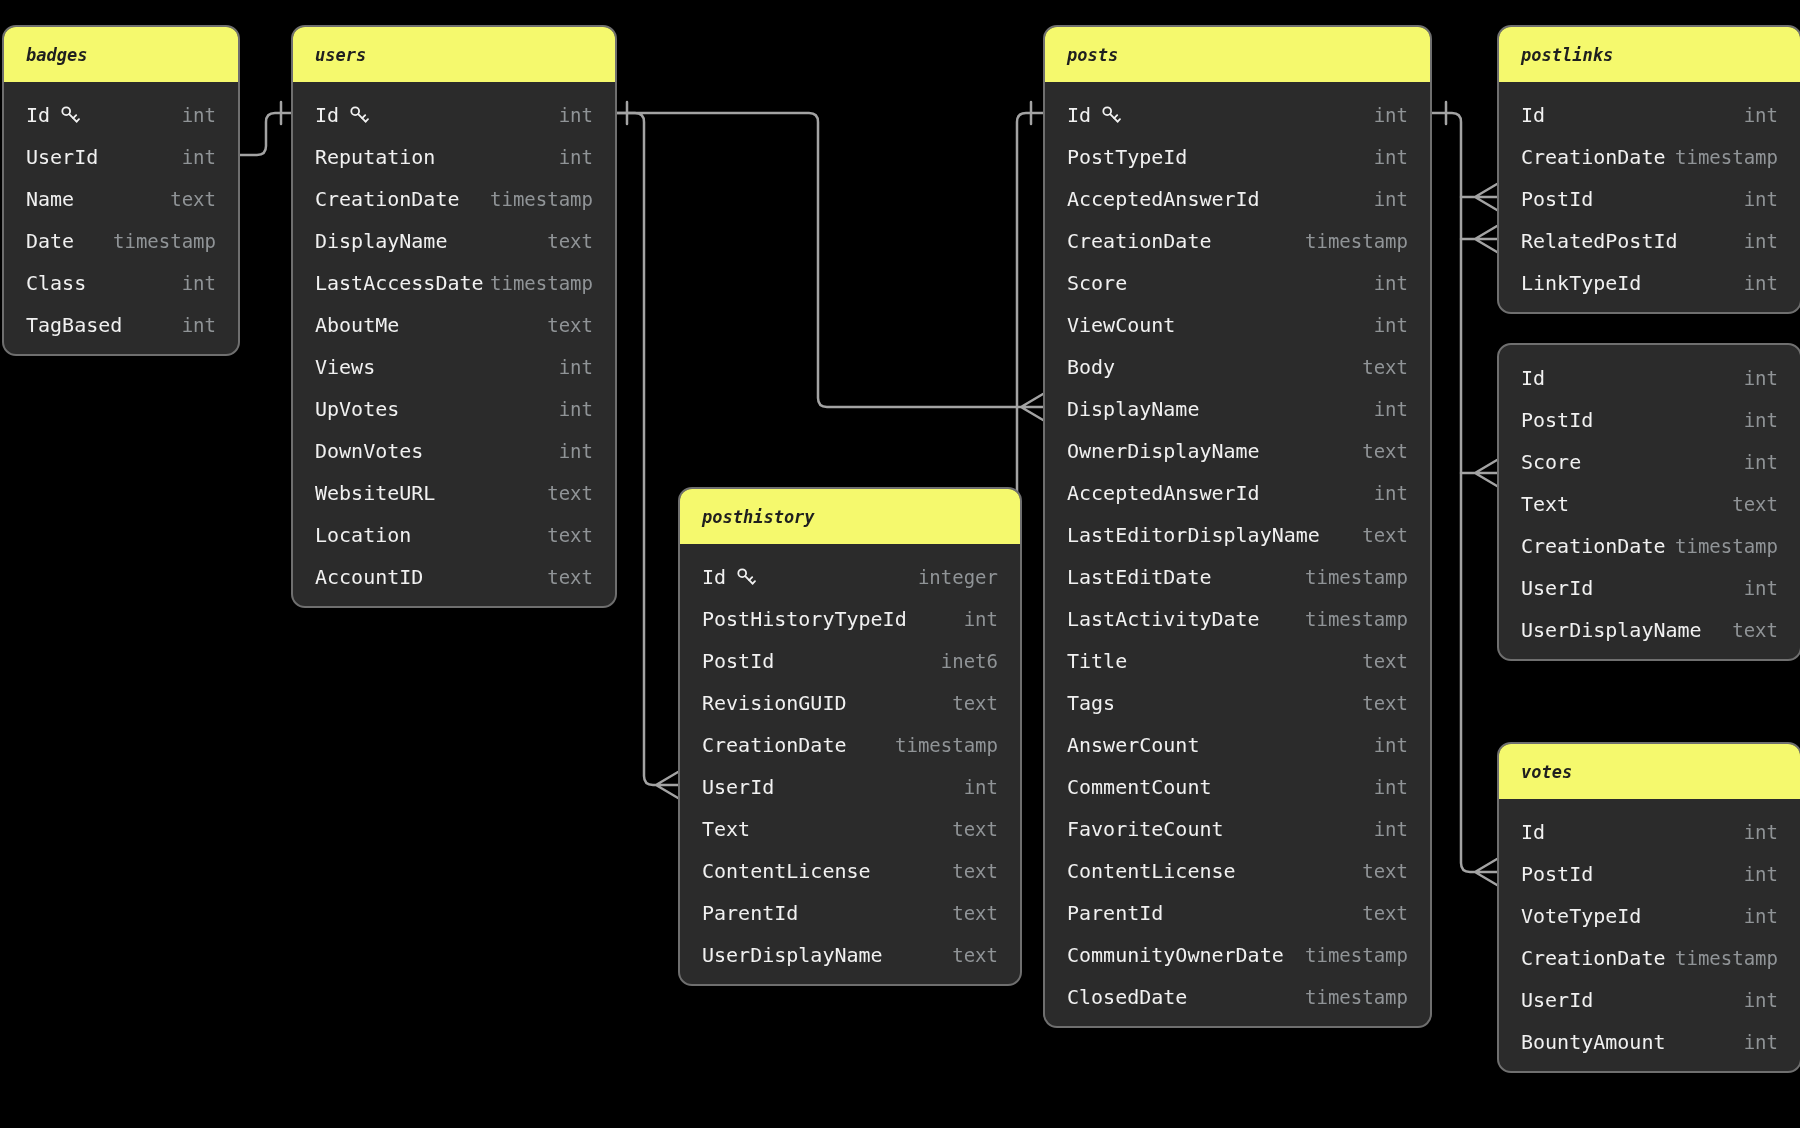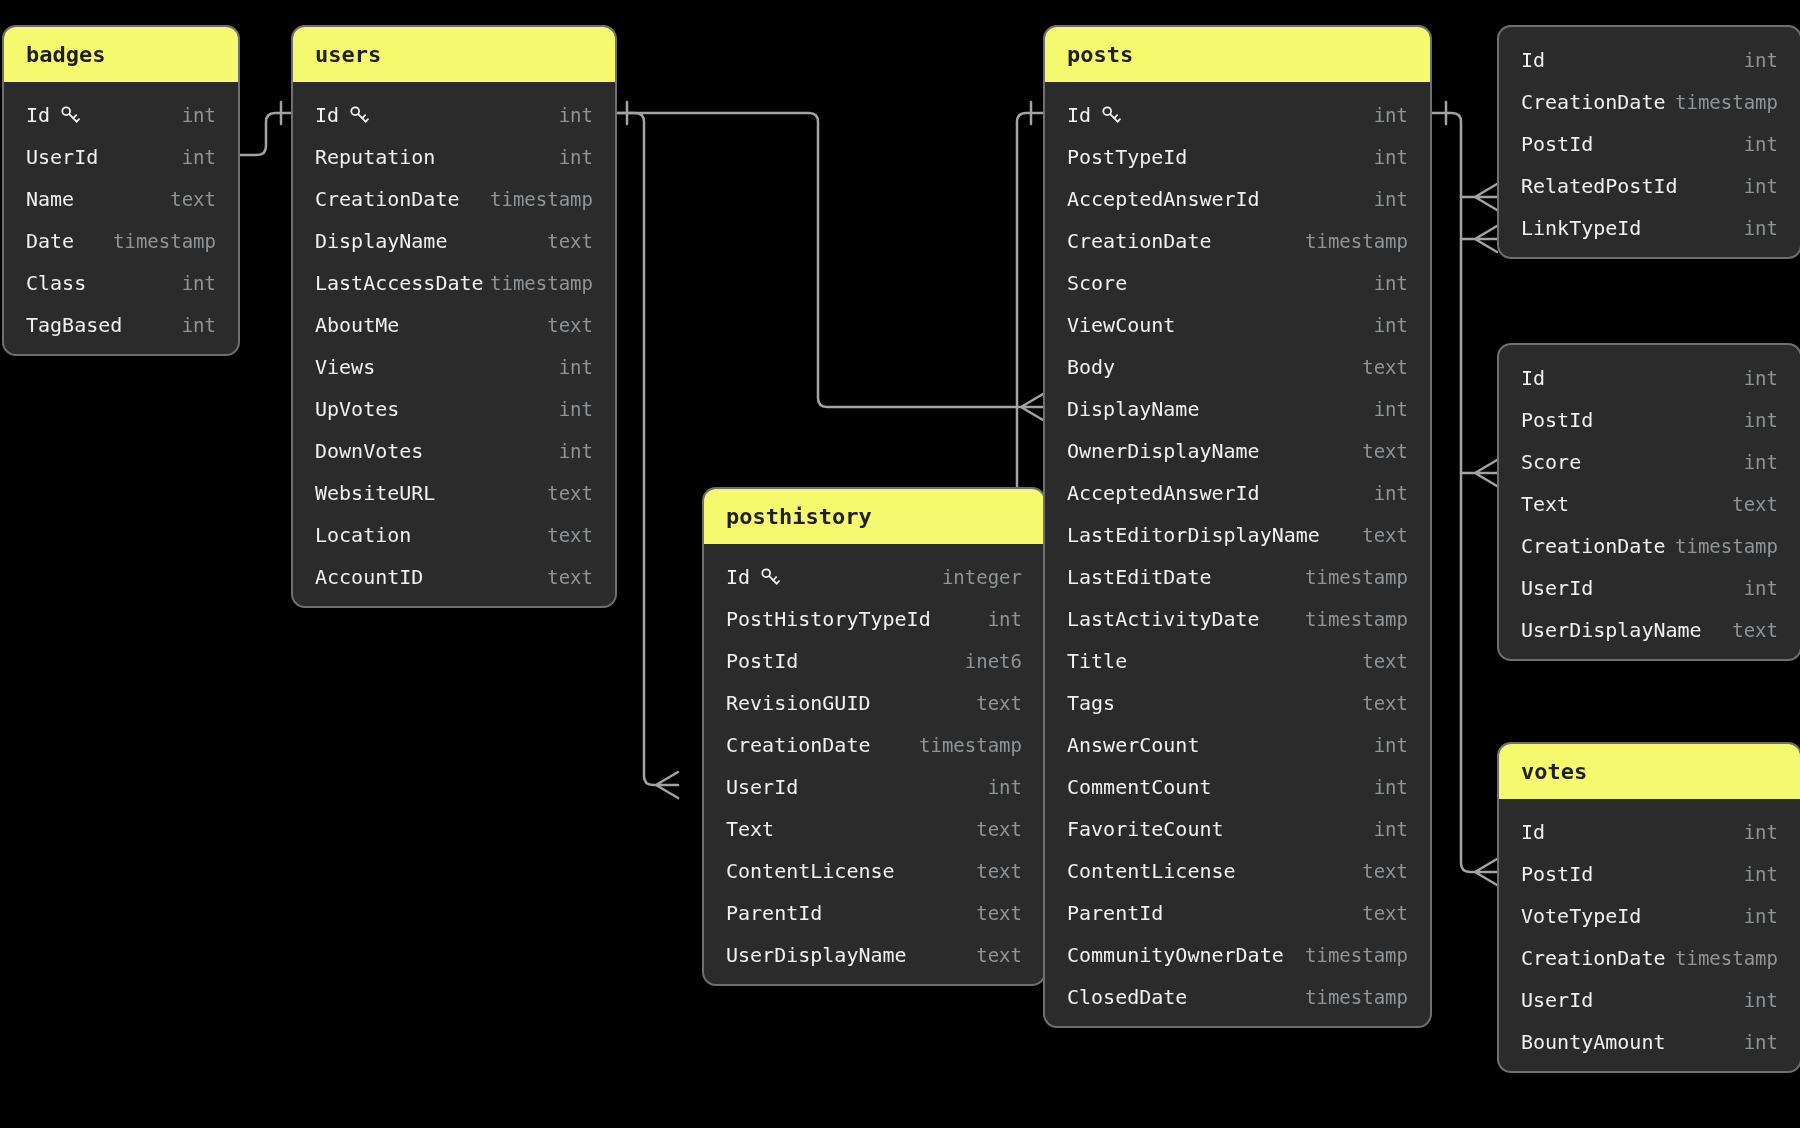--- a/index.html
+++ b/index.html
@@ -12,22 +12,23 @@
   .db-table{
     position:absolute;border:2px solid var(--table-border,#6f6f6f);
     border-radius:14px;background:var(--table-bg,#2b2b2b);
     box-sizing:border-box;overflow:hidden;pointer-events:auto;
   }
   .thead{
     height:55px;background:var(--header-yellow,#f5f96d);
     display:flex;align-items:center;padding:0 22px;box-sizing:border-box;
   }
   .ttitle{
-    font-weight:bold;font-size:22px;color:var(--title-text,#1f1f1f);
+    font-weight:bold;font-size:17px;color:var(--title-text,#1f1f1f);
     letter-spacing:0;
+    font-style:italic;
   }
   .tbody{padding:12px 0 8px 0;}
   .frow{
     height:42px;display:flex;align-items:center;justify-content:space-between;
     padding:0 22px;box-sizing:border-box;
   }
   .fname{
     font-size:20px;color:var(--field-text,#f1f1f1);
     display:flex;align-items:center;gap:10px;white-space:nowrap;
   }
@@ -142,21 +143,21 @@
           <div class="frow">
             <span class="fname">Location</span>
             <span class="ftype">text</span>
           </div>
           <div class="frow">
             <span class="fname">AccountID</span>
             <span class="ftype">text</span>
           </div>
         </div>
       </div>
-      <div class="db-table" style="left: 678px; top: 487px; width: 344px; margin-left: 24px;">
+      <div class="db-table" style="left: 678px; top: 487px; width: 344px;">
         <div class="thead">
           <span class="ttitle">posthistory</span>
         </div>
         <div class="tbody">
           <div class="frow">
             <span class="fname">Id<svg class="pk-icon" width="21" height="21" viewBox="0 0 21 21">
     <g fill="none" stroke="#f1f1f1" stroke-width="1.8" stroke-linecap="round">
       <circle cx="6.2" cy="6.2" r="3.9"></circle>
       <path d="M9.2 9.2 L16.6 16.6"></path>
       <path d="M13.2 13.2 L16.2 10.2"></path>
@@ -299,20 +300,23 @@
             <span class="fname">CommunityOwnerDate</span>
             <span class="ftype">timestamp</span>
           </div>
           <div class="frow">
             <span class="fname">ClosedDate</span>
             <span class="ftype">timestamp</span>
           </div>
         </div>
       </div>
       <div class="db-table" style="left: 1497px; top: 25px; width: 305px;">
+        <div class="thead">
+          <span class="ttitle">postlinks</span>
+        </div>
         <div class="tbody">
           <div class="frow">
             <span class="fname">Id</span>
             <span class="ftype">int</span>
           </div>
           <div class="frow">
             <span class="fname">CreationDate</span>
             <span class="ftype">timestamp</span>
           </div>
           <div class="frow">

